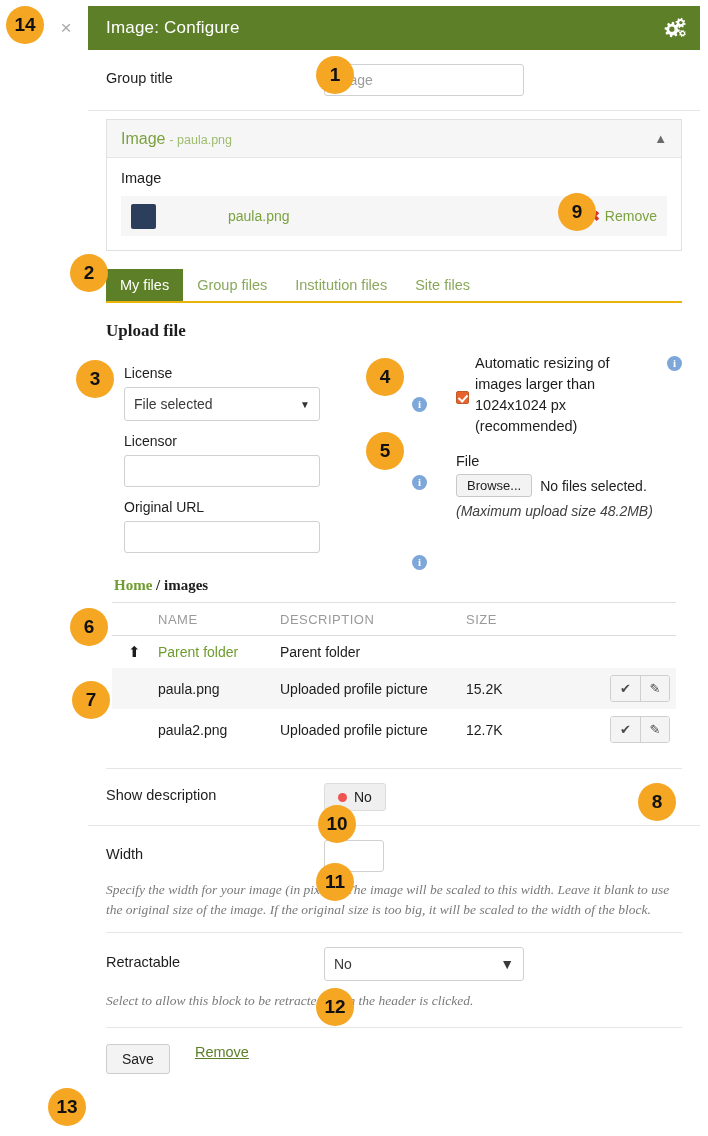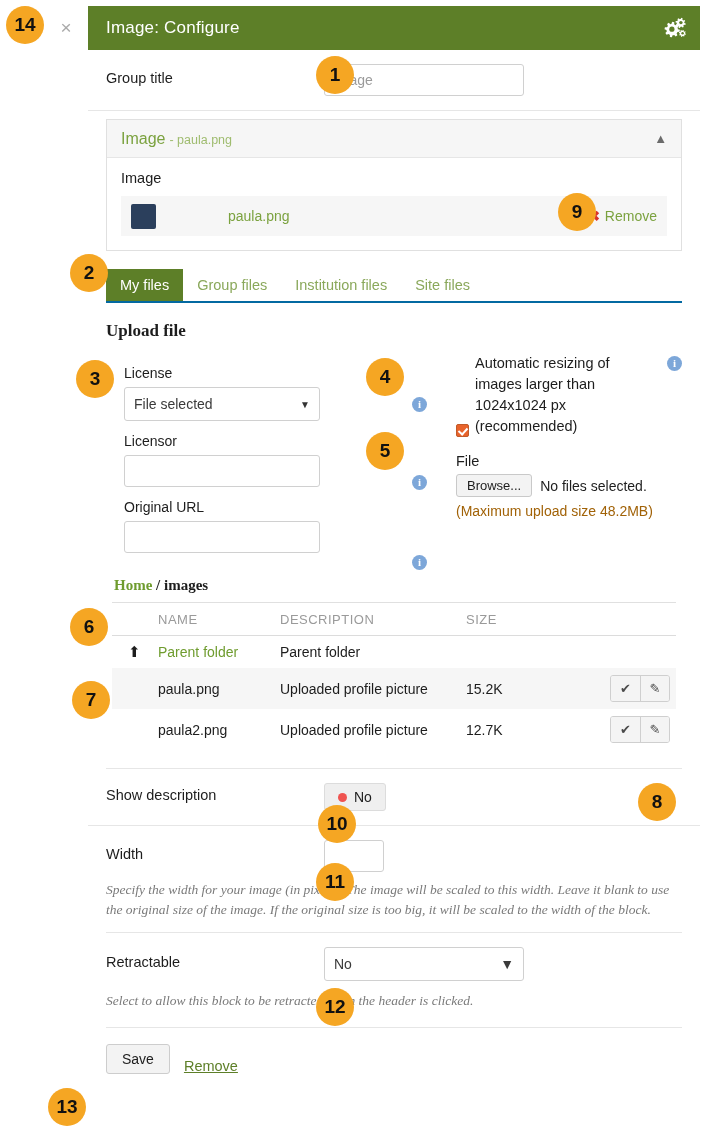--- a/index.html
+++ b/index.html
@@ -61,41 +61,41 @@
   .thumb {
     width:25px; height:25px; border-radius:2px; flex:0 0 25px; overflow:hidden;
     background:#2b3f5c; position:relative;
   }
   .filerow .fname { color:#7ba23f; font-size:14px; margin-left:72px; }
   .filerow .spacer { flex:1; }
   .rm-x { color:#d9342b; font-weight:bold; font-size:14px; margin-right:5px; }
   .rm-txt { color:#7ba23f; font-size:14px; }
 
   
-  .tabs { margin: 18px 18px 0 18px; display:flex; align-items:flex-end; border-bottom:2px solid #0369a1; }
+  .tabs { margin: 18px 18px 0 18px; display:flex; align-items:flex-end; border-bottom:2px solid #eab308; }
   .tab { padding: 8px 14px; font-size:14.5px; color:#8aa85b; cursor:pointer; }
   .tab.active { background:#5d7f28; color:#fff; }
 
   .upload-h { font-size:17px; font-weight:bold; color:#1d1d1d; margin: 18px 0 6px 18px; font-family:"Liberation Serif", serif; }
 
   
   .upload-grid { display:flex; padding: 6px 18px 0 18px; }
   .ucol-l { width: 292px; flex:0 0 292px; }
   .ucol-r { flex:1; position:relative; padding-left: 14px; }
 
   .fld-label { font-size:14px; color:#1d1d1d; margin: 12px 0 6px 18px; }
   .sel {
     width: 196px; height:34px; border:1px solid #d0d0d0; border-radius:3px; background:#fff;
     margin-left:18px; display:flex; align-items:center; justify-content:space-between;
     padding: 0 9px; font-size:14px; color:#3a3a3a;
   }
   .sel .caret { font-size:10px; color:#333; }
   .inp-sm { width:196px; margin-left:18px; display:block; }
 
-  .ck-line { display:flex; align-items:flex-end; }
+  .ck-line { display:flex; align-items:center; }
   .ckbox {
     width:13px; height:13px; border:1px solid #c25a28; background:#e8632b; border-radius:2px;
     margin-top:4px; flex:0 0 13px; position:relative;
   }
   .ckbox:after {
     content:""; position:absolute; left:3px; top:1px; width:4px; height:7px;
     border:solid #fff; border-width:0 2px 2px 0; transform:rotate(42deg);
   }
   .ck-txt { font-size:14.5px; color:#1d1d1d; margin-left:6px; line-height:21px; }
 
@@ -105,21 +105,21 @@
     font-family:"Liberation Serif", serif; flex:0 0 15px;
   }
 
   .file-label { font-size:14.5px; color:#1d1d1d; }
   .browse-line { display:flex; align-items:center; margin-top:5px; }
   .browse-btn {
     border:1px solid #c9c9c9; background:#f3f3f3; border-radius:3px;
     padding: 3px 10px; font-size:13px; color:#1d1d1d; font-family:"Liberation Sans",sans-serif;
   }
   .nofiles { font-size:14px; color:#1d1d1d; margin-left:8px; }
-  .maxsize { font-size:14px; color:#a16207; margin-top:6px; }
+  .maxsize { font-size:14px; color:#404040; margin-top:6px;font-style:italic; }
 
   
   .fb { margin: 14px 18px 0 18px; border:1px solid #e0e0e0; border-top:0; border-left:1px solid #e0e0e0; padding: 0; }
   .fb-inner { padding: 8px 12px 10px 12px; }
   .bc { font-size:15px; font-family:"Liberation Serif", serif; font-weight:bold; padding: 2px 0 8px 2px; border-bottom:1px solid #e0e0e0;}
   .bc a { color:#6f9c2f; text-decoration:none; }
   .bc .sep { color:#1d1d1d; }
   table.files { width:100%; border-collapse:collapse; }
   table.files th {
     text-align:left; font-weight:normal; font-size:13px; color:#9a9a9a;
@@ -153,21 +153,21 @@
     font-size:13.5px; color:#7a7a7a; font-style:italic; line-height:20px;
     padding: 2px 18px 0 18px; font-family:"Liberation Serif", serif;
   }
 
   .sel-wide {
     width: 200px; height:34px; border:1px solid #d0d0d0; border-radius:3px; background:#fff;
     display:flex; align-items:center; justify-content:space-between;
     padding: 0 9px; font-size:14px; color:#3a3a3a;
   }
 
-  .footer { padding: 16px 18px 14px 18px; display:flex; align-items:flex-end; gap:14px; }
+  .footer { padding: 16px 18px 14px 18px; display:flex; align-items:flex-start; gap:25px; }
   .save-btn {
     border:1px solid #cdcdcd; background:#f3f3f3; border-radius:3px; padding: 6px 15px;
     font-size:14px; color:#1d1d1d; font-family:"Liberation Sans",sans-serif;
   }
   .rm-link { font-size:14.5px; color:#5d7f28; text-decoration:underline; }
 
   hr.sep-line { border:0; border-top:1px solid #e6e6e6; margin: 8px 18px 0 18px; }
 
   
   .badge {

